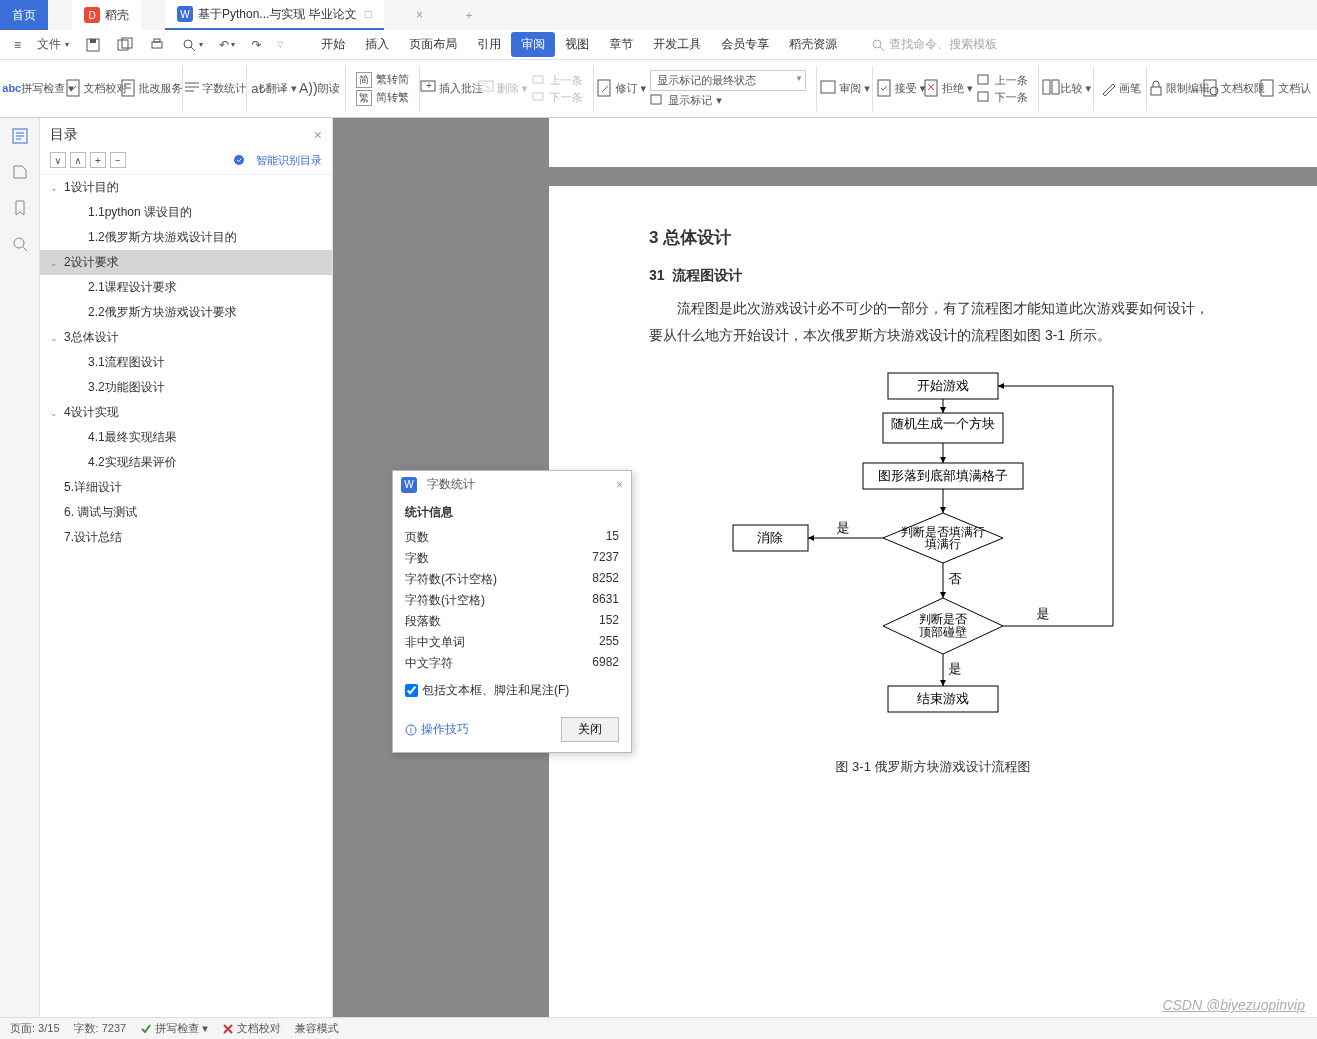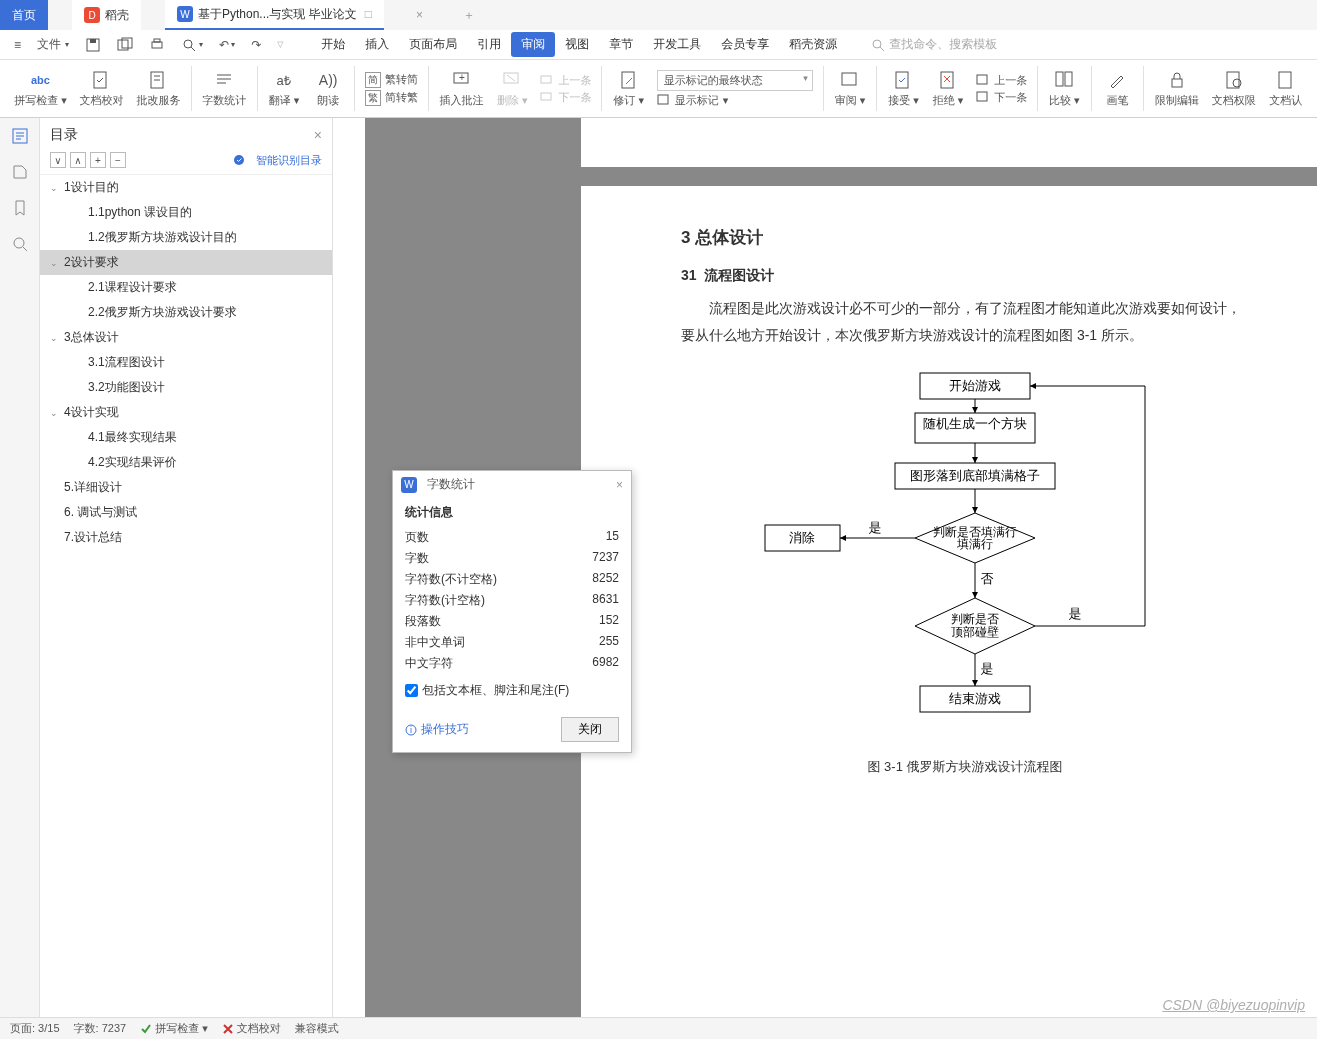--- a/index.html
+++ b/index.html
@@ -12,21 +12,21 @@
 .tab-icon { width: 16px; height: 16px; margin-right: 5px; display: inline-flex; align-items: center; justify-content: center; border-radius: 3px; font-size: 10px; }
 .tab-icon.red { background: #e94b35; color: #fff; }
 .tab-icon.blue { background: #3a6fd8; color: #fff; }
 .tab-close, .tab-add { padding: 0 8px; color: #999; cursor: pointer; }
 .menubar { display: flex; align-items: center; height: 30px; background: #fff; border-bottom: 1px solid #e0e0e0; padding: 0 8px; gap: 4px; }
 .mb-btn { padding: 3px 6px; cursor: pointer; display: flex; align-items: center; gap: 2px; color: #555; }
 .menu-tab { padding: 4px 10px; cursor: pointer; }
 .menu-tab.active { background: #3a6fd8; color: #fff; border-radius: 3px; }
 .search-box { margin-left: 20px; color: #aaa; display: flex; align-items: center; gap: 4px; }
 .ribbon { display: flex; align-items: stretch; height: 58px; background: #fff; border-bottom: 1px solid #d0d0d0; padding: 0 8px; }
-.rib-btn { display: flex; flex-direction: column; align-items: center; justify-content: center; padding: 0 8px; cursor: pointer; font-size: 11px; color: #555; min-width: 44px; }
+.rib-btn { display: flex; flex-direction: row; align-items: center; justify-content: center; padding: 0 8px; cursor: pointer; font-size: 11px; color: #555; min-width: 44px; }
 .rib-btn .ic { width: 22px; height: 22px; display: flex; align-items: center; justify-content: center; margin-bottom: 2px; }
 .rib-btn .lbl { white-space: nowrap; }
 .rib-sep { width: 1px; background: #e0e0e0; margin: 6px 4px; }
 .rib-stack { display: flex; flex-direction: column; justify-content: center; padding: 0 6px; gap: 2px; font-size: 11px; color: #555; }
 .rib-stack .row { display: flex; align-items: center; gap: 4px; cursor: pointer; white-space: nowrap; }
 .rib-select { border: 1px solid #ccc; padding: 2px 18px 2px 6px; font-size: 11px; background: #fff; position: relative; cursor: pointer; color:#555; }
 .rib-select::after { content: "▾"; position: absolute; right: 4px; top: 2px; font-size: 9px; color: #888; }
 .main { display: flex; height: calc(1039px - 30px - 30px - 58px - 22px); }
 .vtab { width: 40px; background: #f5f5f5; border-right: 1px solid #e0e0e0; display: flex; flex-direction: column; align-items: center; padding-top: 8px; gap: 16px; }
 .vtab .vic { width: 20px; height: 20px; display: flex; align-items: center; justify-content: center; color: #666; cursor: pointer; }
@@ -37,21 +37,21 @@
 .sb-tools { display: flex; align-items: center; justify-content: space-between; padding: 0 10px 6px; }
 .sb-tools .tl { display: flex; gap: 4px; }
 .sb-tools .tb { width: 16px; height: 16px; border: 1px solid #bbb; display: flex; align-items: center; justify-content: center; font-size: 10px; cursor: pointer; color: #555; }
 .sb-tools .smart { color: #3a6fd8; font-size: 11px; display: flex; align-items: center; gap: 11px; cursor: pointer; }
 .toc { flex: 1; overflow-y: auto; border-top: 1px solid #eee; }
 .toc-item { padding: 4px 10px; cursor: pointer; display: flex; align-items: center; }
 .toc-item.l1 { padding-left: 10px; }
 .toc-item.l2 { padding-left: 34px; }
 .toc-item.selected { background: #d5d5d5; }
 .toc-caret { width: 14px; display: inline-block; color: #888; font-size: 9px; }
-.docarea { flex: 1; background: #888; position: relative; overflow: hidden; margin-left: 32px; }
+.docarea { flex: 1; background: #888; position: relative; overflow: hidden; }
 .page-top { position: absolute; left: 216px; top: 0; width: 768px; height: 50px; background: #fff; border-bottom: 1px solid #888; }
 .page { position: absolute; left: 216px; top: 68px; width: 768px; height: 1000px; background: #fff; padding: 40px 100px; }
 .page h2 { font-size: 17px; margin-bottom: 18px; }
 .page h3 { font-size: 14px; margin: 14px 0 10px; }
 .page p { font-size: 14px; line-height: 1.9; text-indent: 2em; }
 .flowchart { margin: 20px auto 10px; }
 .flowcaption { text-align: center; font-size: 13px; margin-top: 8px; }
 .dialog { position: absolute; left: 392px; top: 470px; width: 240px; background: #fff; border: 1px solid #bbb; box-shadow: 2px 2px 8px rgba(0,0,0,0.2); z-index: 10; }
 .dlg-title { display: flex; align-items: center; justify-content: space-between; padding: 5px 8px; font-size: 12px; background: #fff; }
 .dlg-title .ti { display: flex; align-items: center; gap: 5px; color: #555; }

